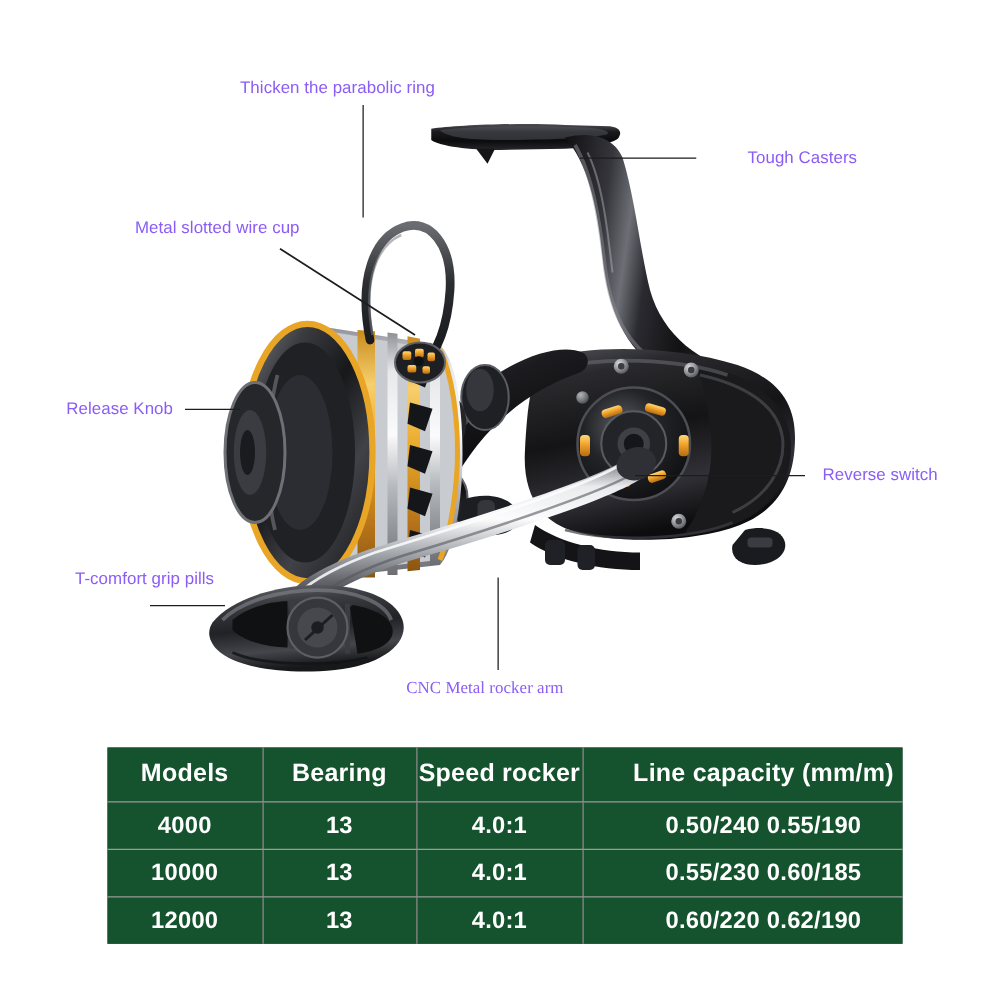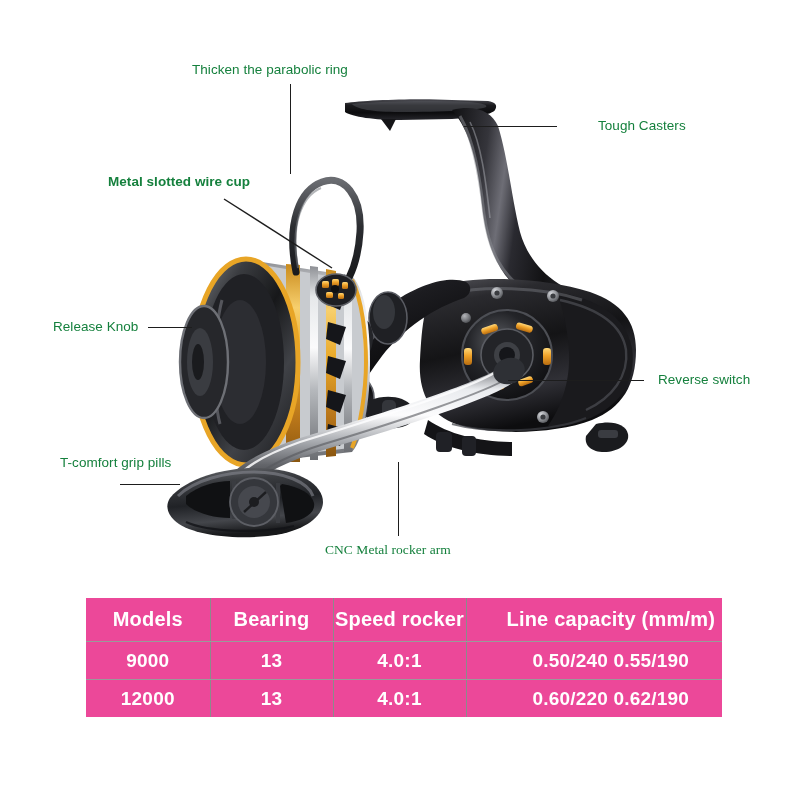--- a/index.html
+++ b/index.html
@@ -32,21 +32,21 @@
     left: 0; top: 0;
     width: 800px;
     height: 580px;
   }
 
   
   .callout {
     position: absolute;
     font-family: "Liberation Sans", sans-serif;
     font-size: 13.5px;
-    color: #15803d;
+    color: #8b5cf6;
     white-space: nowrap;
     letter-spacing: 0.05px;
     line-height: 1.1;
   }
   .leader {
     position: absolute;
     background: #1d1d1d;
   }
   .leader.h { height: 1.3px; }
   .leader.v { width: 1.3px; }
@@ -55,21 +55,21 @@
   #spec-table {
     position: absolute;
     left: 86px;
     top: 598px;
     width: 636px;
     border-collapse: collapse;
     table-layout: fixed;
     background: #3a3a3a;
   }
   #spec-table td, #spec-table th {
-    background: #ec4899;
+    background: #14532d;
     color: #ffffff;
     text-align: center;
     font-family: "Liberation Sans", sans-serif;
     border-right: 1.6px solid #8b8b8b;
     border-bottom: 1.6px solid #9a9a9a;
     padding: 0;
   }
   #spec-table tr.header-row th {
     font-size: 20px;
     font-weight: bold;
@@ -365,21 +365,21 @@
       <g>
         <path d="M428,420 C448,434 480,442 512,442 L512,456 C478,456 444,448 424,434 Z" fill="#141417"></path>
         <rect x="436" y="432" width="16" height="20" rx="4" fill="#202126"></rect>
         <rect x="462" y="436" width="14" height="20" rx="4" fill="#202126"></rect>
       </g>
     </svg>
 
     <div class="callout" style="left:192px; top:63px;">Thicken the parabolic ring</div>
     <div class="leader v" style="left:290px; top:84px; height:90px;"></div>
 
-    <div class="callout" style="left:108px; top:175px;font-weight:bold;">Metal slotted wire cup</div>
+    <div class="callout" style="left:108px; top:175px;">Metal slotted wire cup</div>
     <svg style="position:absolute; left:0; top:0; width:800px; height:580px; pointer-events:none;">
       <line x1="224" y1="199" x2="332" y2="268" stroke="#1d1d1d" stroke-width="1.4"></line>
     </svg>
 
     <div class="callout" style="left:53px; top:320px;">Release Knob</div>
     <div class="leader h" style="left:148px; top:327px; width:44px;"></div>
 
     <div class="callout" style="left:60px; top:456px;">T-comfort grip pills</div>
     <div class="leader h" style="left:120px; top:484px; width:60px;"></div>
 
@@ -404,24 +404,30 @@
     <thead>
       <tr class="header-row">
         <th>Models</th>
         <th>Bearing</th>
         <th>Speed rocker</th>
         <th>Line capacity (mm/m)</th>
       </tr>
     </thead>
     <tbody>
       <tr class="data-row">
-        <td>9000</td>
+        <td>4000</td>
         <td>13</td>
         <td>4.0:1</td>
         <td>0.50/240 0.55/190</td>
+      </tr>
+      <tr class="data-row">
+        <td>10000</td>
+        <td>13</td>
+        <td>4.0:1</td>
+        <td>0.55/230 0.60/185</td>
       </tr>
       <tr class="data-row">
         <td>12000</td>
         <td>13</td>
         <td>4.0:1</td>
         <td>0.60/220 0.62/190</td>
       </tr>
     </tbody>
   </table>
 

